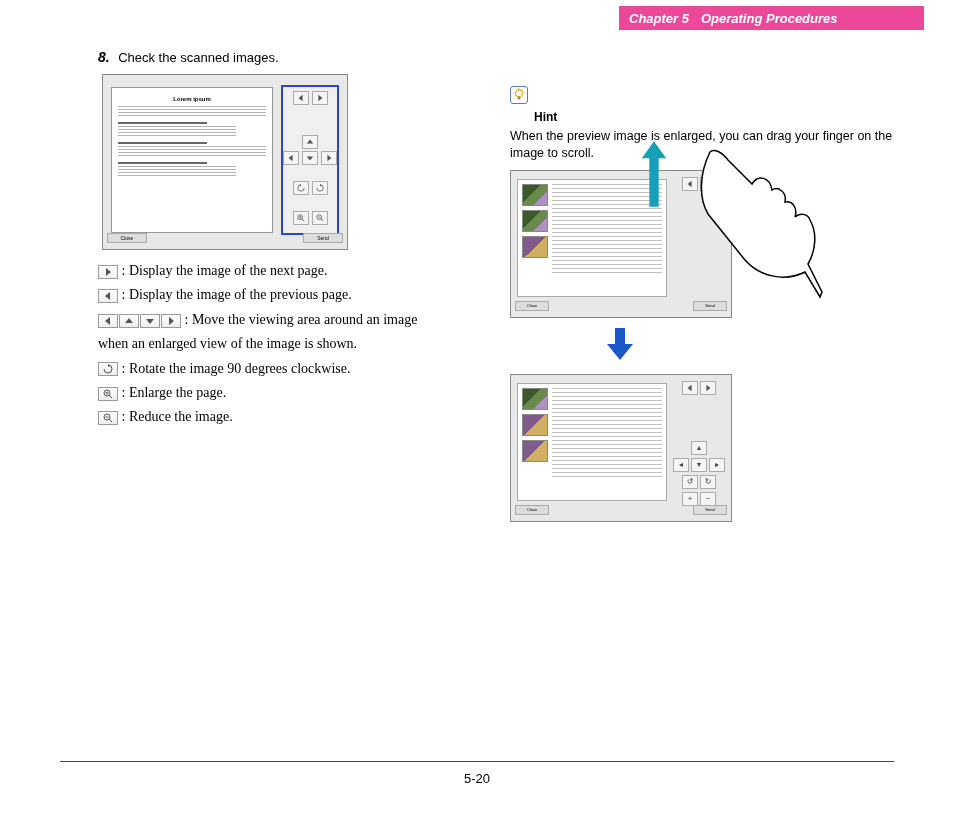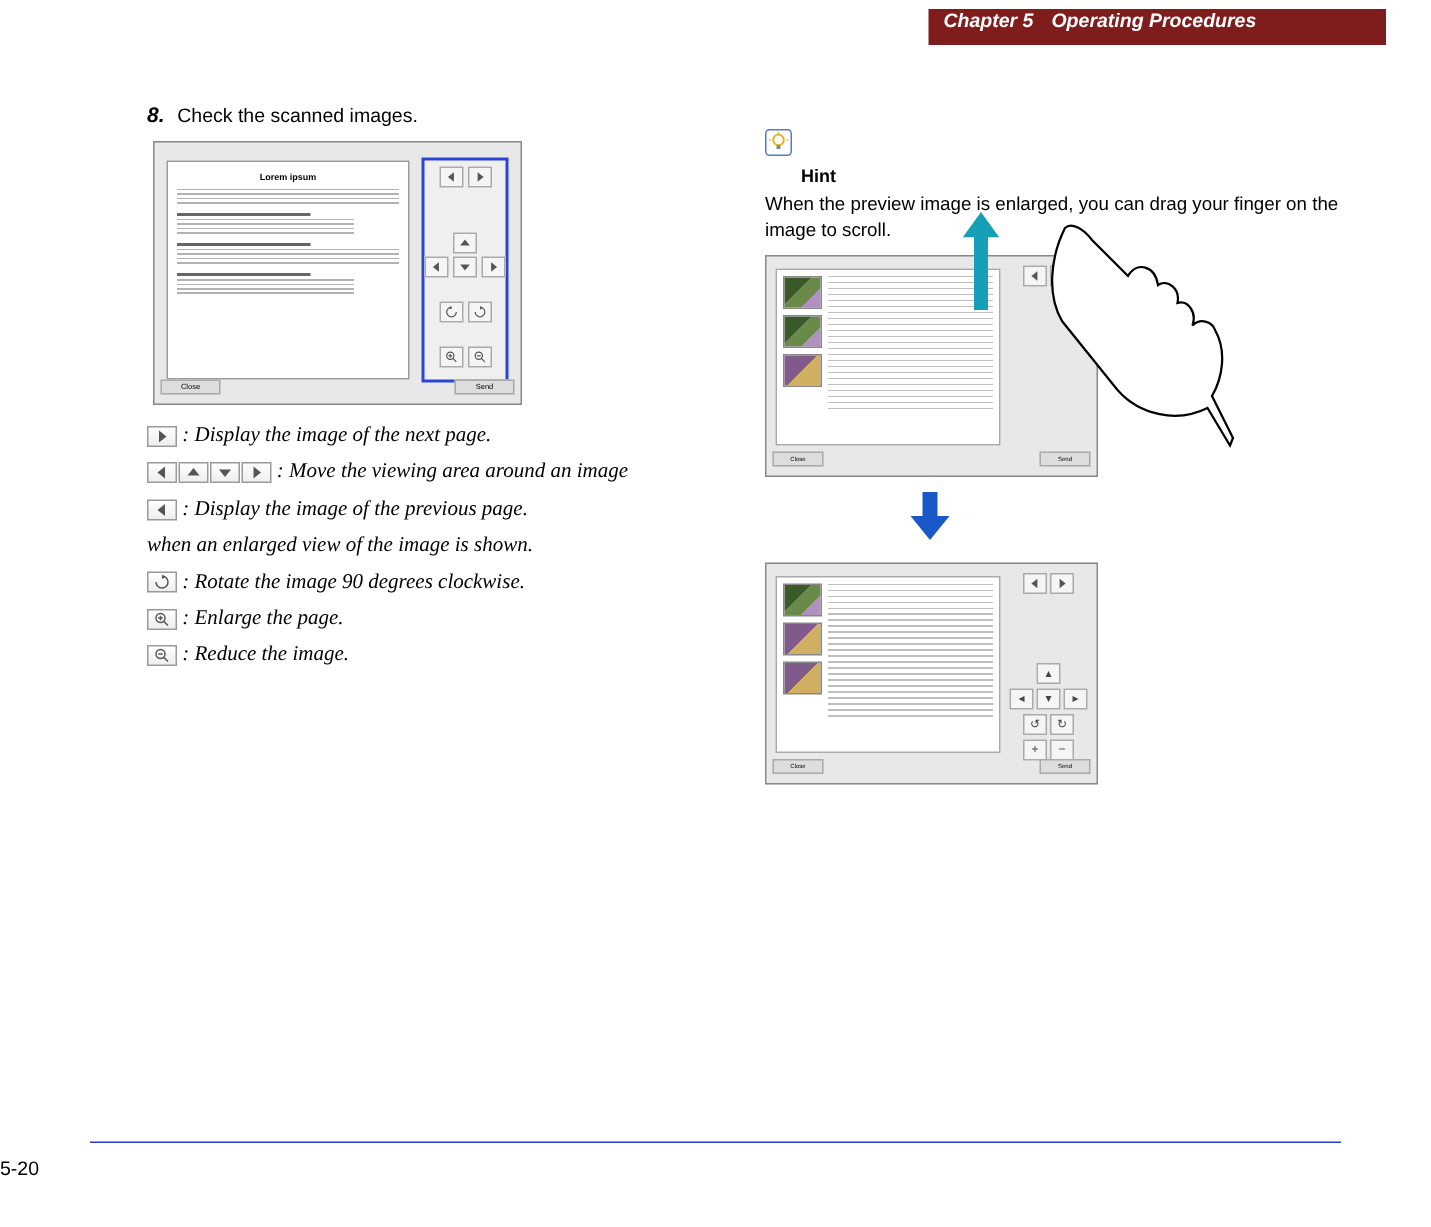--- a/index.html
+++ b/index.html
@@ -10,33 +10,34 @@
     font-family: Arial, Helvetica, sans-serif;
     position: relative;
     color: #000;
   }
   .chapter-bar {
     position: absolute;
     top: 6px;
     right: 30px;
     width: 305px;
     height: 24px;
-    background: #7f1d1d;
+    background: #ec4899;
     color: #fff;
     font-weight: bold;
     font-size: 13px;
     font-style: italic;
     display: flex;
+    align-items: center;
     justify-content: flex-start;
     padding-left: 10px;
     gap: 12px;
   }
   .left-col {
     position: absolute;
-    top: 68px;
+    top: 48px;
     left: 98px;
     width: 350px;
   }
   .right-col {
     position: absolute;
     top: 66px;
     left: 510px;
     width: 400px;
   }
   .step-num {
@@ -112,21 +113,21 @@
   .bb-btn {
     width: 40px; height: 10px; background: #ddd; border: 1px solid #aaa;
     font-size: 5px; display:flex; align-items:center; justify-content:center;
   }
   .legend {
     margin-top: 10px;
     font-family: 'Times New Roman', serif;
     font-size: 14px;
     line-height: 1.6;
   }
-  .legend-line { margin-bottom: 2px; font-style: italic; }
+  .legend-line { margin-bottom: 2px; }
   .icon-box {
     display: inline-flex;
     width: 20px; height: 14px;
     border: 1px solid #999;
     background: linear-gradient(#fff, #eee);
     align-items: center; justify-content: center;
     vertical-align: middle;
     margin-right: 0px;
   }
   .icon-box svg { width: 10px; height: 10px; }
@@ -221,20 +222,21 @@
     position: absolute;
     left: 60px; right: 60px;
     bottom: 56px;
     height: 1.5px;
     background: #2a3dc8;
   }
   .page-num {
     position: absolute;
     bottom: 32px;
     left: 0; right: 0;
+    text-align: center;
     font-size: 13px;
   }
 </style>
 </head>
 <body>
 
 <div class="chapter-bar">
   <span>Chapter 5</span>
   <span>Operating Procedures</span>
 </div>
@@ -334,51 +336,51 @@
   <div class="legend">
     <div class="legend-line">
       <span class="icon-box">
           <svg viewBox="0 0 10 10">
             <path d="M3 1 L8 5 L3 9 Z" fill="#555"></path>
           </svg>
         </span>
       <span>: Display the image of the next page.</span>
     </div>
     <div class="legend-line">
-      <span class="icon-group">
-        <span class="icon-box">
-            <svg viewBox="0 0 10 10">
-              <path d="M7 1 L2 5 L7 9 Z" fill="#555"></path>
-            </svg>
-          </span>
-        <span class="icon-box">
-            <svg viewBox="0 0 10 10">
-              <path d="M1 7 L5 2 L9 7 Z" fill="#555"></path>
-            </svg>
-          </span>
-        <span class="icon-box">
-            <svg viewBox="0 0 10 10">
-              <path d="M1 3 L5 8 L9 3 Z" fill="#555"></path>
-            </svg>
-          </span>
-        <span class="icon-box">
-            <svg viewBox="0 0 10 10">
-              <path d="M3 1 L8 5 L3 9 Z" fill="#555"></path>
-            </svg>
-          </span>
-      </span>
-      <span>: Move the viewing area around an image</span>
-    </div>
-    <div class="legend-line">
       <span class="icon-box">
           <svg viewBox="0 0 10 10">
             <path d="M7 1 L2 5 L7 9 Z" fill="#555"></path>
           </svg>
         </span>
       <span>: Display the image of the previous page.</span>
+    </div>
+    <div class="legend-line">
+      <span class="icon-group">
+        <span class="icon-box">
+            <svg viewBox="0 0 10 10">
+              <path d="M7 1 L2 5 L7 9 Z" fill="#555"></path>
+            </svg>
+          </span>
+        <span class="icon-box">
+            <svg viewBox="0 0 10 10">
+              <path d="M1 7 L5 2 L9 7 Z" fill="#555"></path>
+            </svg>
+          </span>
+        <span class="icon-box">
+            <svg viewBox="0 0 10 10">
+              <path d="M1 3 L5 8 L9 3 Z" fill="#555"></path>
+            </svg>
+          </span>
+        <span class="icon-box">
+            <svg viewBox="0 0 10 10">
+              <path d="M3 1 L8 5 L3 9 Z" fill="#555"></path>
+            </svg>
+          </span>
+      </span>
+      <span>: Move the viewing area around an image</span>
     </div>
     <div class="legend-line">when an enlarged view of the image is shown.</div>
     <div class="legend-line">
       <span class="icon-box">
           <svg viewBox="0 0 10 10">
             <path d="M5 1 A4 4 0 1 1 1 5" fill="none" stroke="#555" stroke-width="1"></path>
             <path d="M5 0 L7 2 L5 3 Z" fill="#555"></path>
           </svg>
         </span>
       <span>: Rotate the image 90 degrees clockwise.</span>

